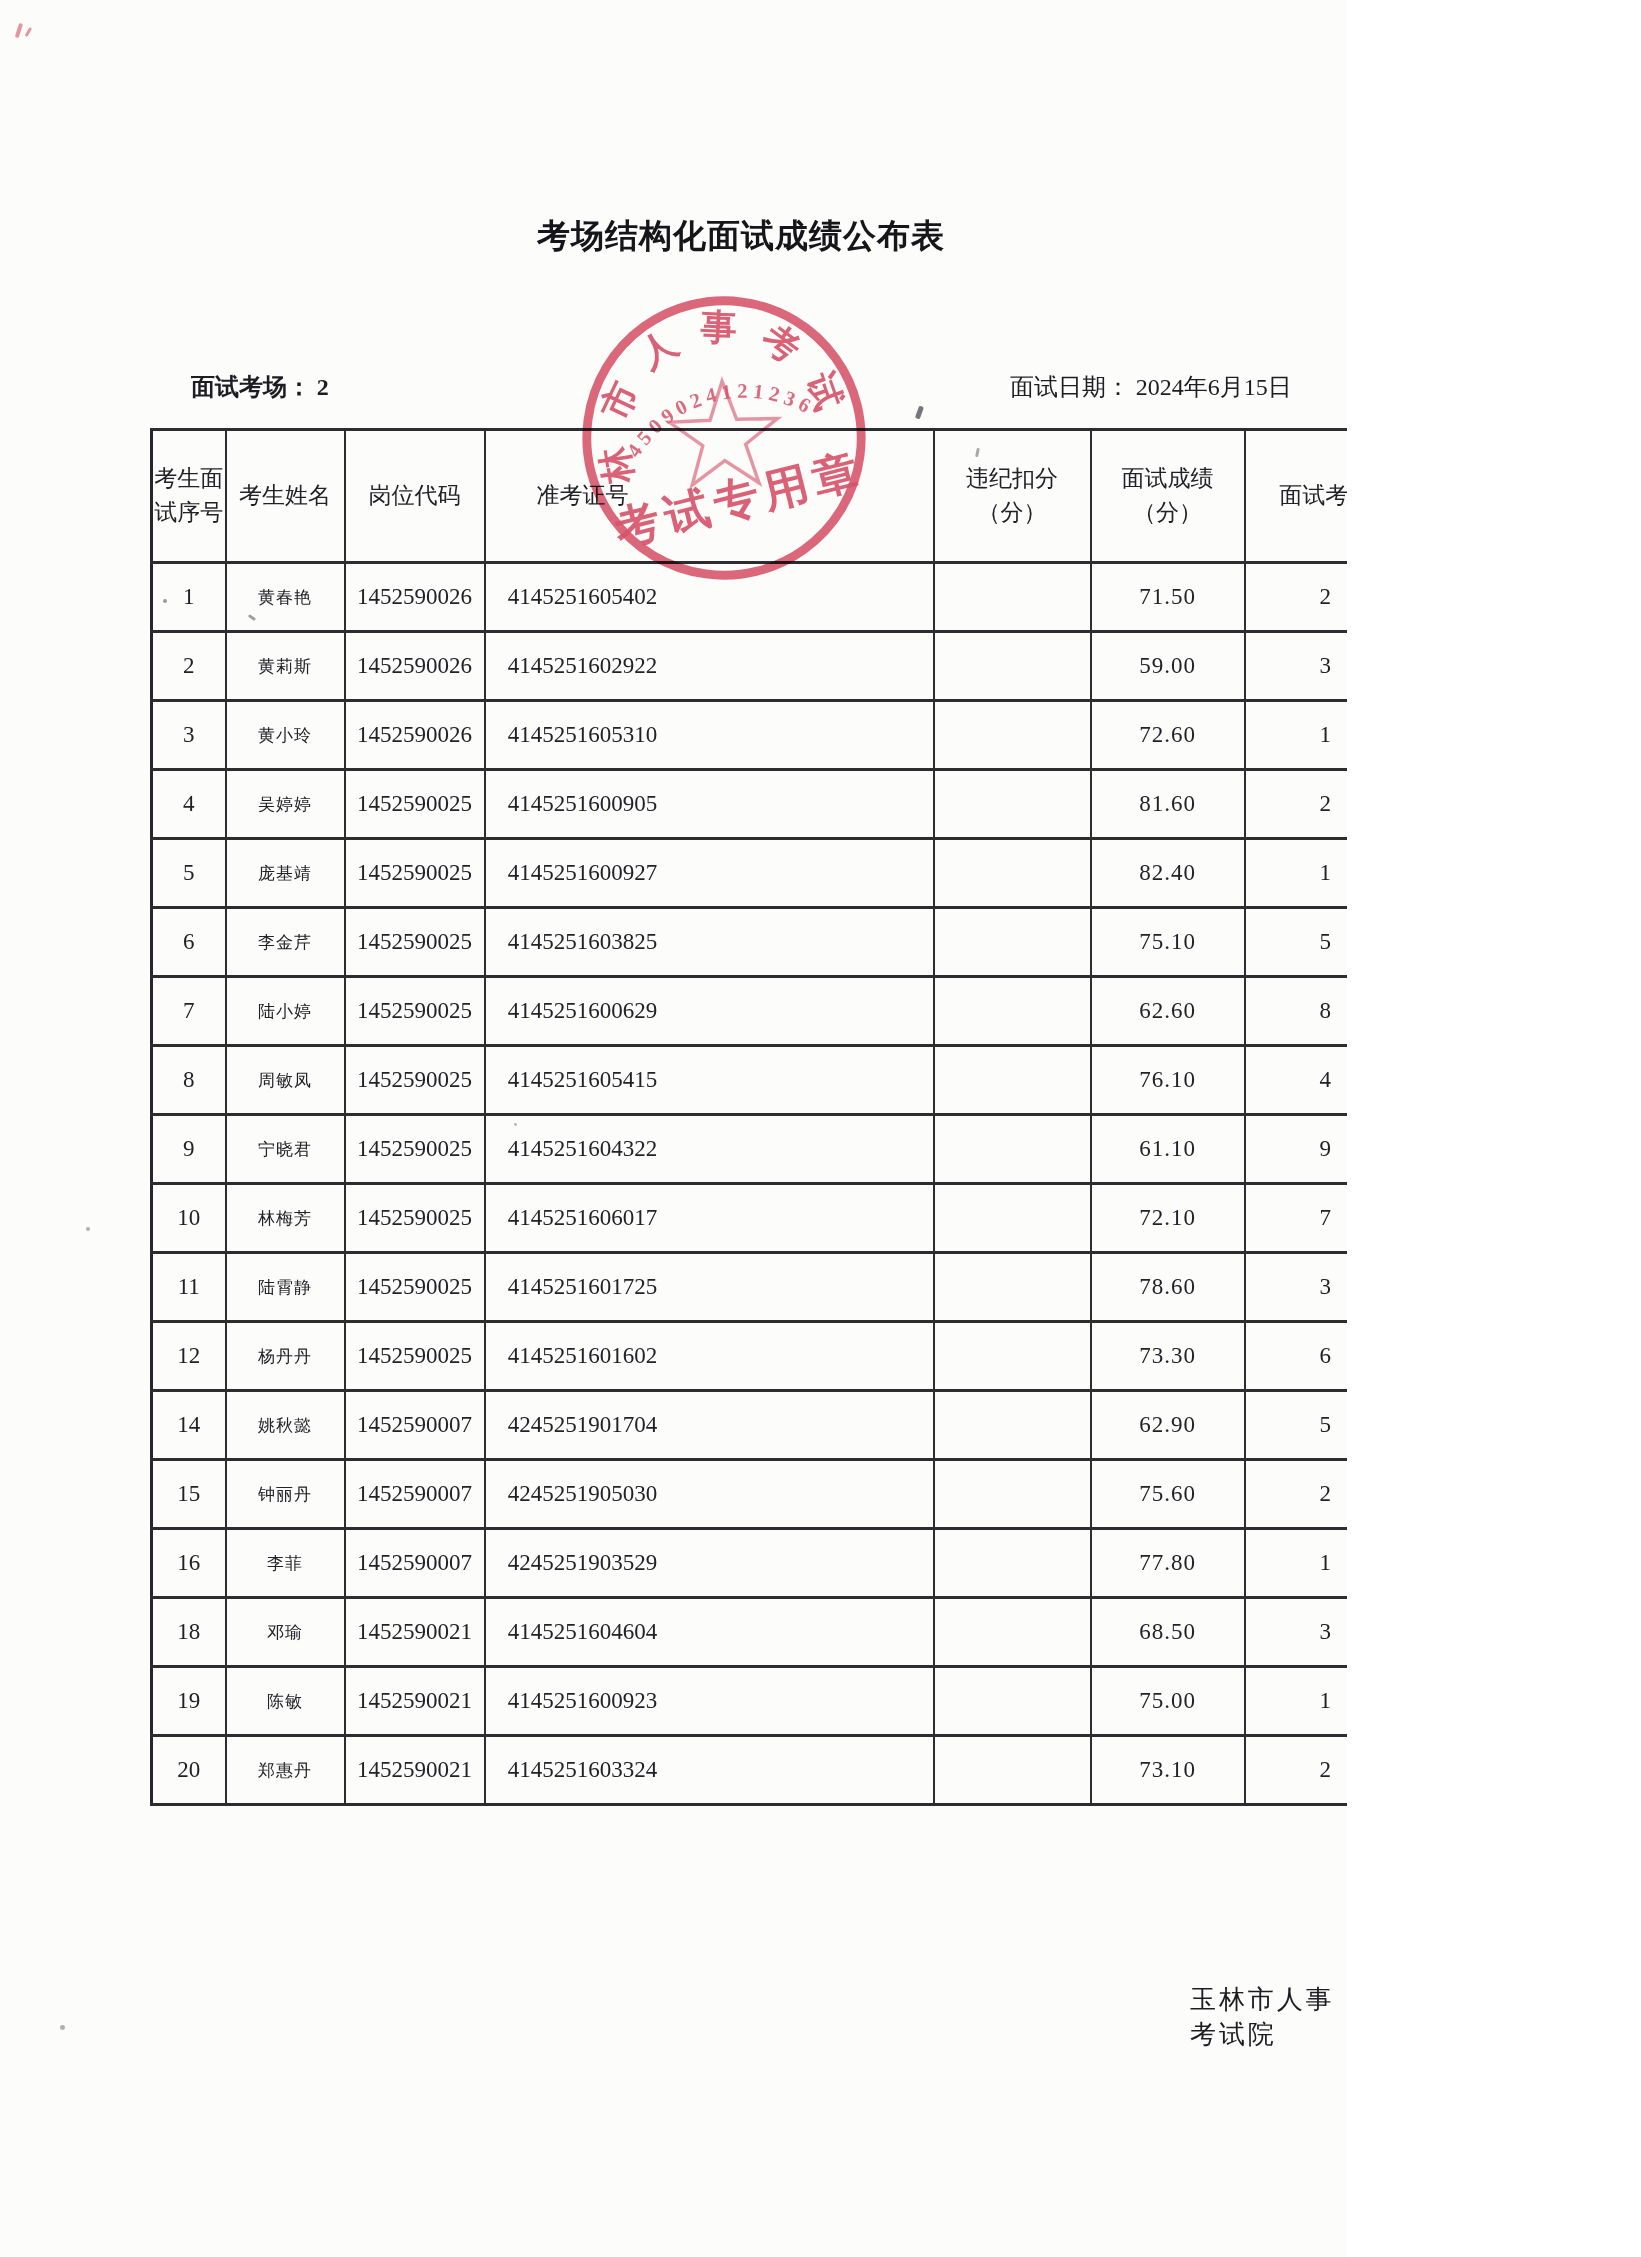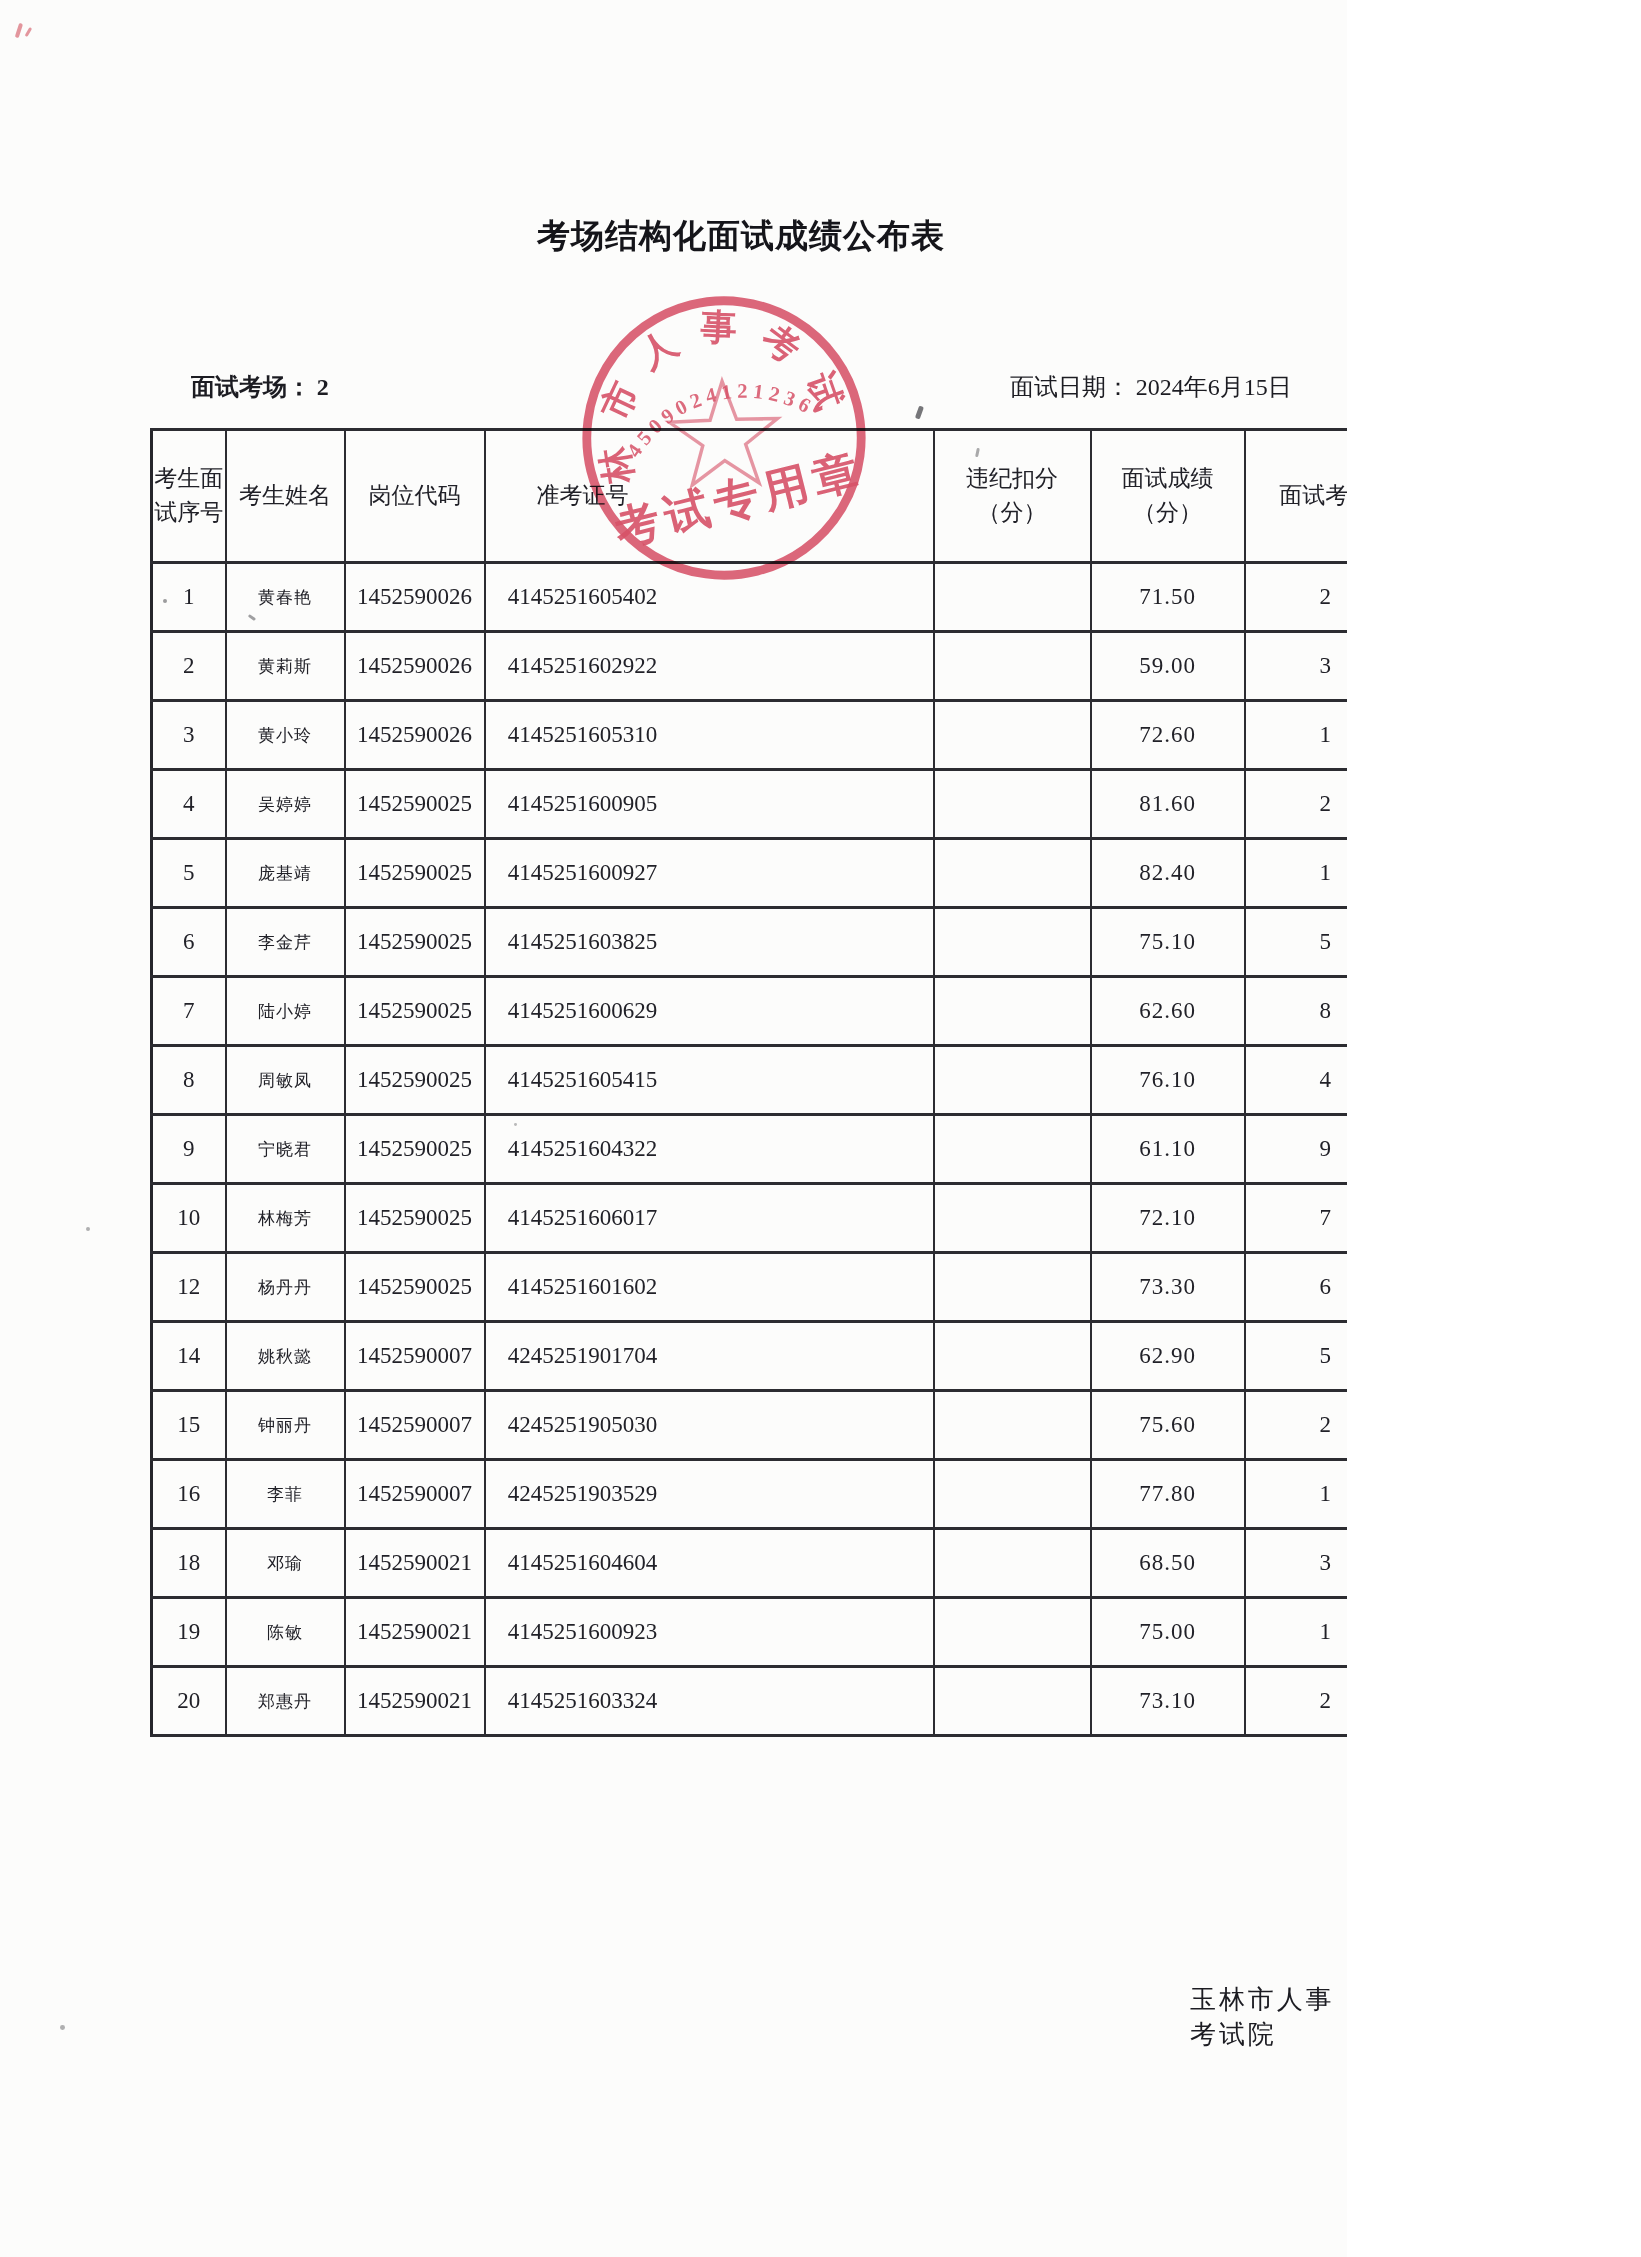--- a/index.html
+++ b/index.html
@@ -188,20 +188,29 @@
         <tr>
       <td class="c-seq">10</td>
       <td class="c-name">林梅芳</td>
       <td class="c-code">1452590025</td>
       <td class="c-ticket">4145251606017</td>
       <td class="c-deduct"></td>
       <td class="c-score">72.10</td>
       <td class="c-rank">7</td>
     </tr>
         <tr>
+      <td class="c-seq">11</td>
+      <td class="c-name">陆霄静</td>
+      <td class="c-code">1452590025</td>
+      <td class="c-ticket">4145251601725</td>
+      <td class="c-deduct"></td>
+      <td class="c-score">78.60</td>
+      <td class="c-rank">3</td>
+    </tr>
+        <tr>
       <td class="c-seq">12</td>
       <td class="c-name">杨丹丹</td>
       <td class="c-code">1452590025</td>
       <td class="c-ticket">4145251601602</td>
       <td class="c-deduct"></td>
       <td class="c-score">73.30</td>
       <td class="c-rank">6</td>
     </tr>
         <tr>
       <td class="c-seq">14</td>

